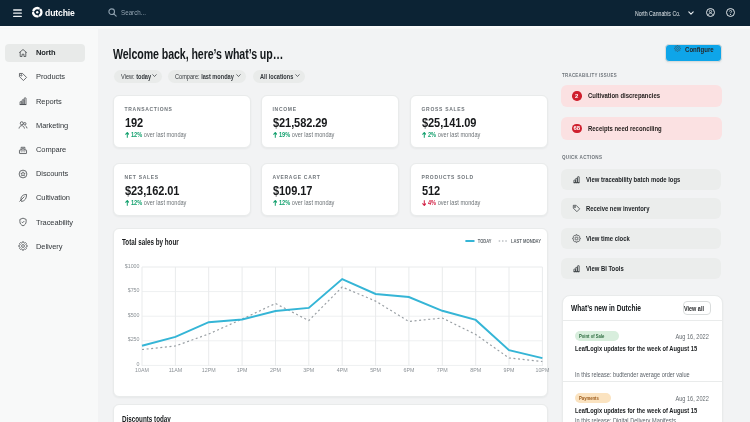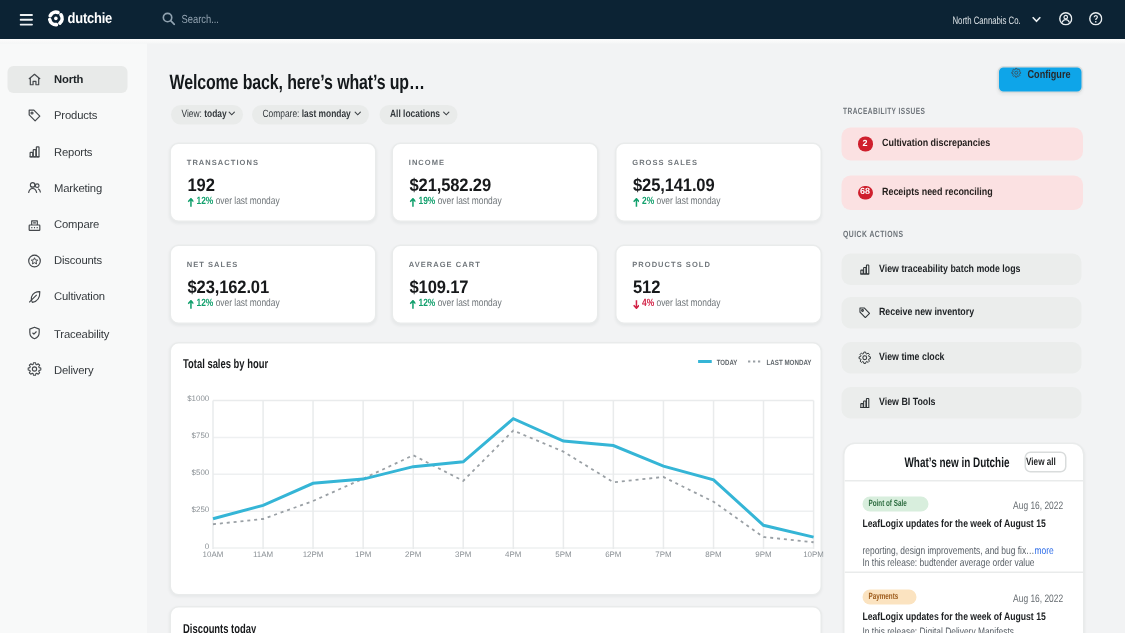--- a/index.html
+++ b/index.html
@@ -390,43 +390,40 @@
   <svg width="9" height="9" viewBox="0 0 24 24" fill="none" stroke="#2f3437" stroke-width="1.9">
       <path d="M4 20.5 H20"></path>
       <rect x="5" y="13.5" width="4.2" height="7" rx="0.8"></rect>
       <rect x="10" y="9" width="4.2" height="11.5" rx="0.8"></rect>
       <rect x="15" y="4.5" width="4.2" height="16" rx="0.8"></rect>
     </svg>
   <span class="tx sq" style="transform:scaleX(.84);">View BI Tools</span>
 </div>
 
 <div class="card" style="left:561.5px; top:295px; width:161px; height:135px; border-radius:8px; overflow:hidden;">
-  <div class="abs" style="left:8px; top:7px;margin-left:32px;">
+  <div class="abs" style="left:8px; top:7px;">
       <span class="sq" style="transform:scaleX(.72); font-size:9.2px; font-weight:bold; color:#14181b;">What’s new in Dutchie</span>
     </div>
   <div class="abs" style="left:120px; top:5px; width:28.5px; height:14px; background:#fff; border:1px solid #d9dcdc; border-radius:4px; display:flex; align-items:center; justify-content:center;">
     <span class="sq" style="transform:scaleX(.78); font-size:7px; color:#27292b; font-weight:bold;">View all</span>
   </div>
   <div class="divider" style="top:24px;"></div>
 
   <div class="pill" style="left:12.5px; top:34.5px; background:#d8eedd;">
       <span class="sq" style="transform:scaleX(.7); color:#2c6b3f;">Point of Sale</span>
     </div>
   <div class="abs" style="right:13px; top:36px;">
       <span class="sq" style="transform:scaleX(.78); transform-origin:100% 0; font-size:7.2px; color:#676d72;">Aug 16, 2022</span>
     </div>
   <div class="abs" style="left:12.5px; top:48px;">
       <span class="sq" style="transform:scaleX(.8); font-size:7.2px; font-weight:bold; color:#1b1e20;">LeafLogix updates for the week of August 15</span>
     </div>
   <div class="abs" style="left:12.5px; top:74px;">
       <span class="sq" style="transform:scaleX(.78); font-size:7.2px; color:#585f66;">In this release: budtender average order value</span>
     </div>
-  <div class="abs" style="left:12.5px; top:66.2px;">
-      <span class="sq" style="transform:scaleX(.78); font-size:7.2px; color:#585f66;">reporting, design improvements, and bug fix…<span style="color:#2b6be8;">more</span></span>
-    </div>
   <div class="divider" style="top:84.5px;"></div>
 
   <div class="pill" style="left:12.5px; top:96.5px; background:#fbe3c0;">
       <span class="sq" style="transform:scaleX(.7); color:#9c5a1a;">Payments</span>
     </div>
   <div class="abs" style="right:13px; top:98px;">
       <span class="sq" style="transform:scaleX(.78); transform-origin:100% 0; font-size:7.2px; color:#676d72;">Aug 16, 2022</span>
     </div>
   <div class="abs" style="left:12.5px; top:110px;">
       <span class="sq" style="transform:scaleX(.8); font-size:7.2px; font-weight:bold; color:#1b1e20;">LeafLogix updates for the week of August 15</span>

